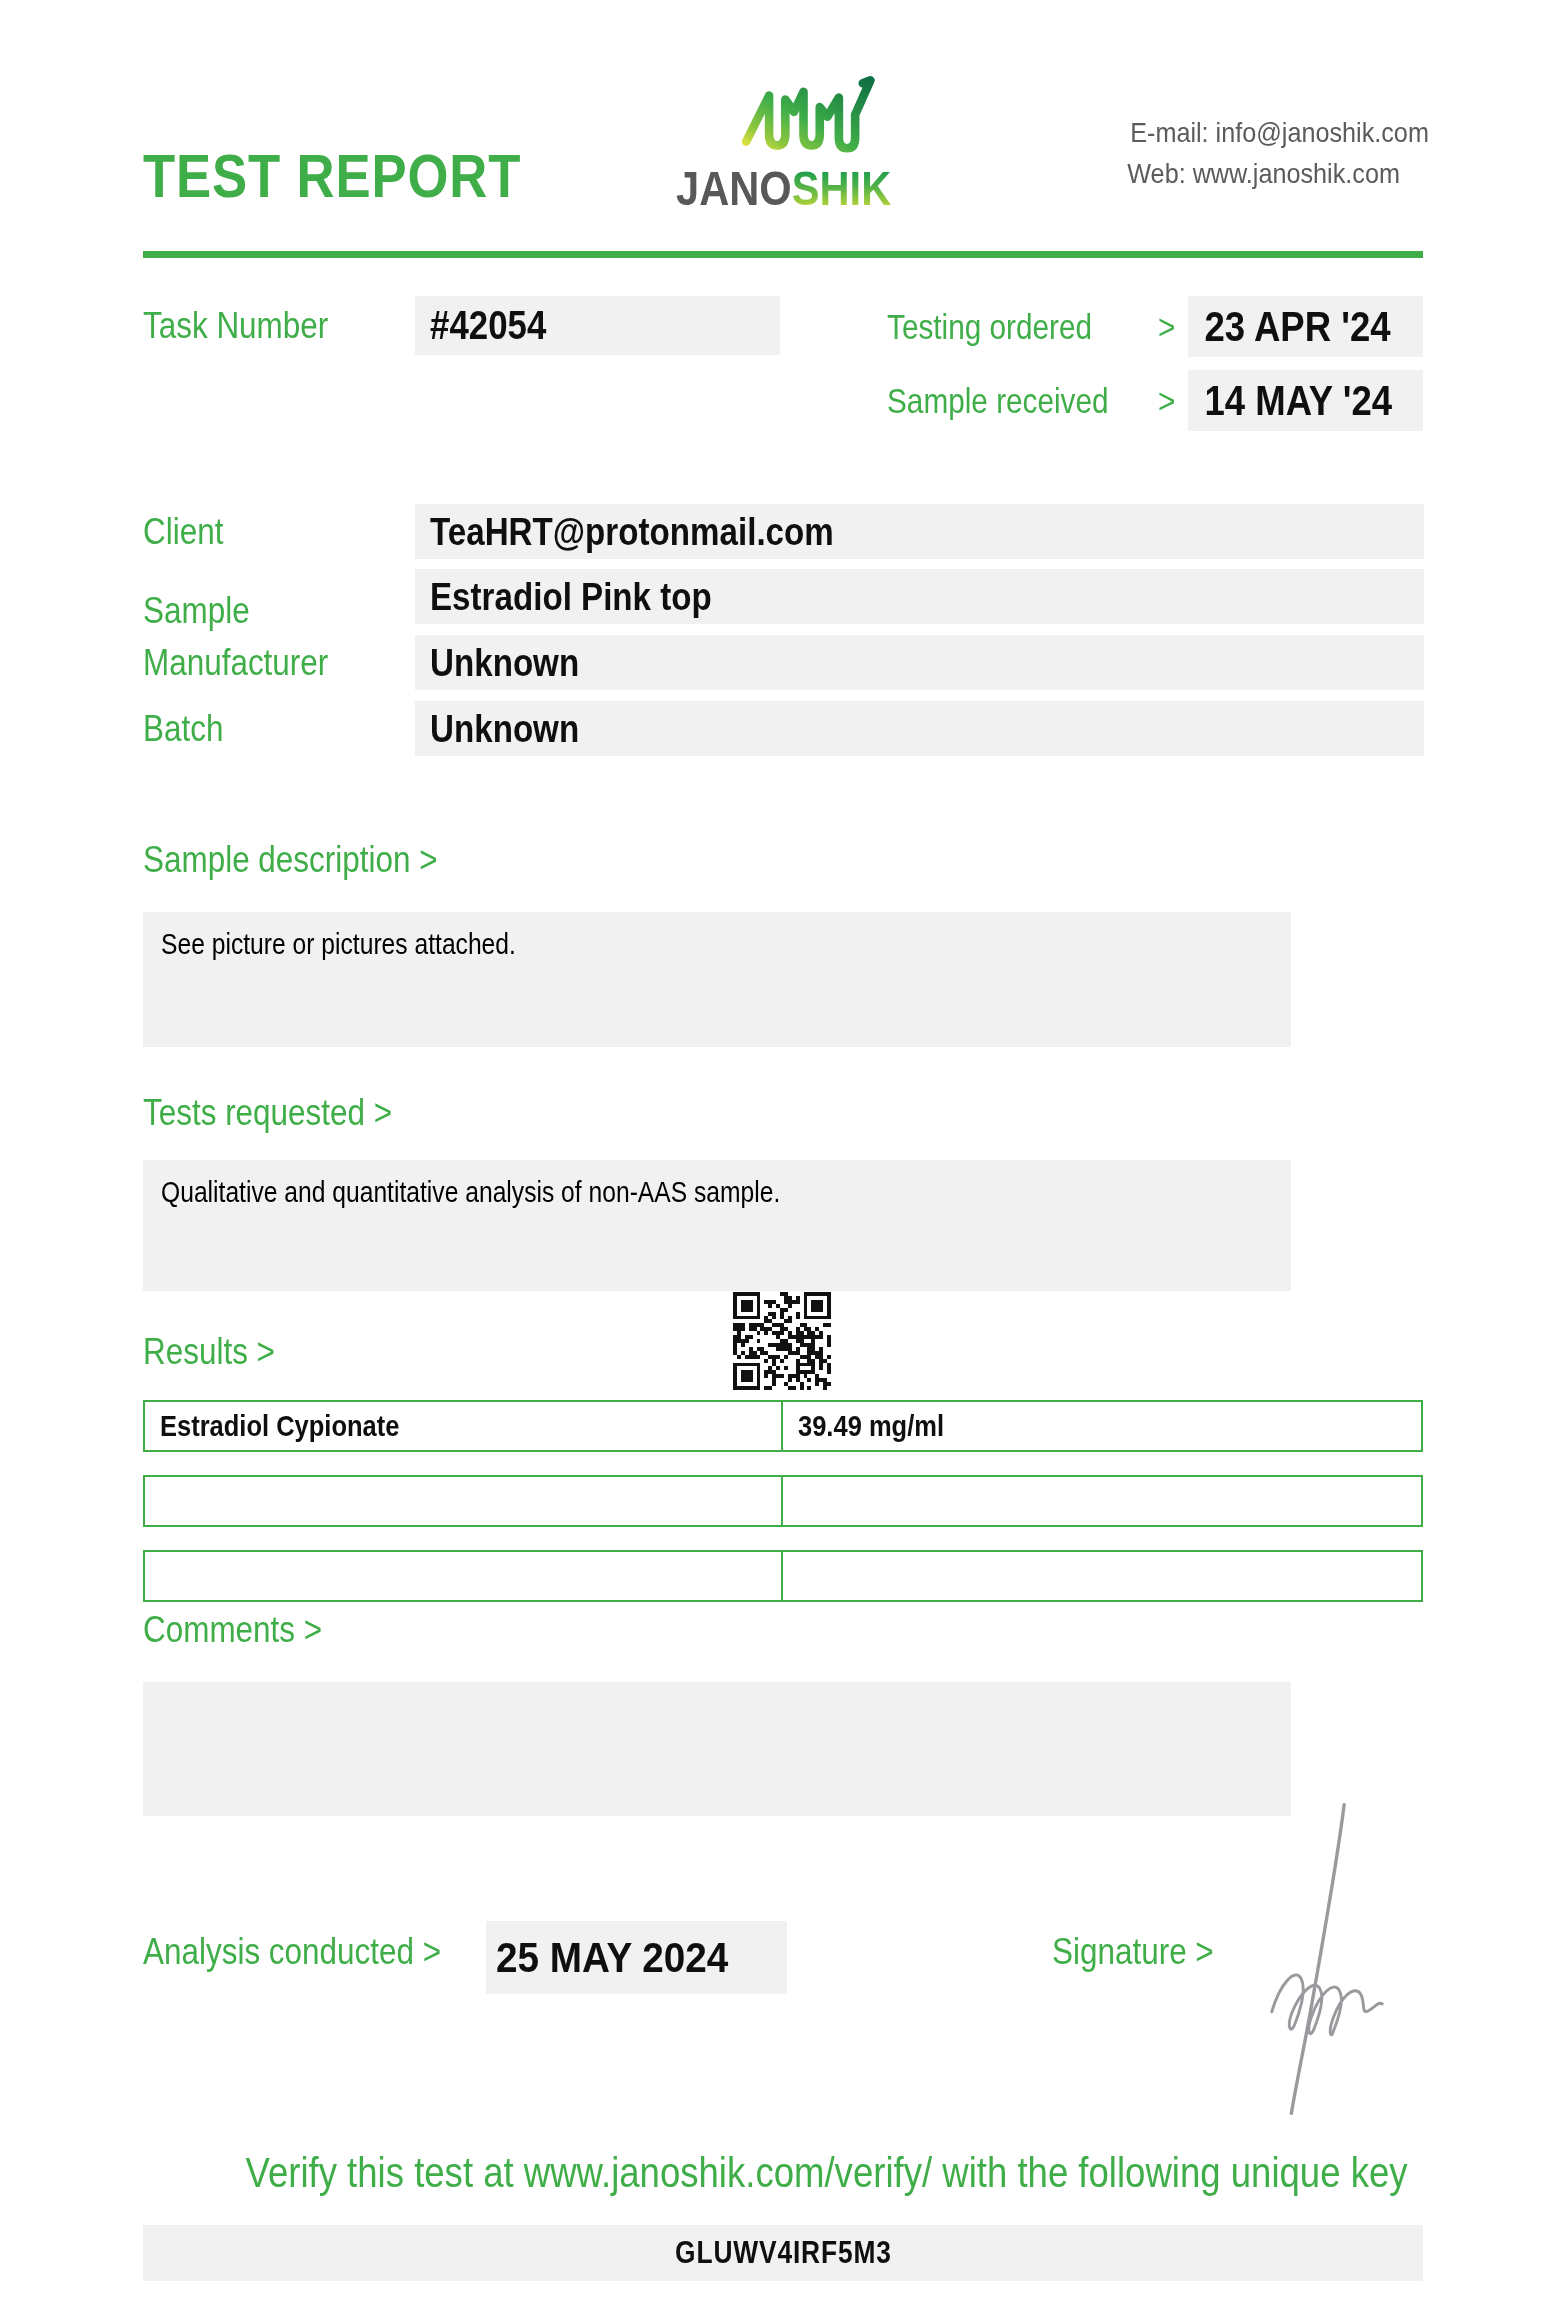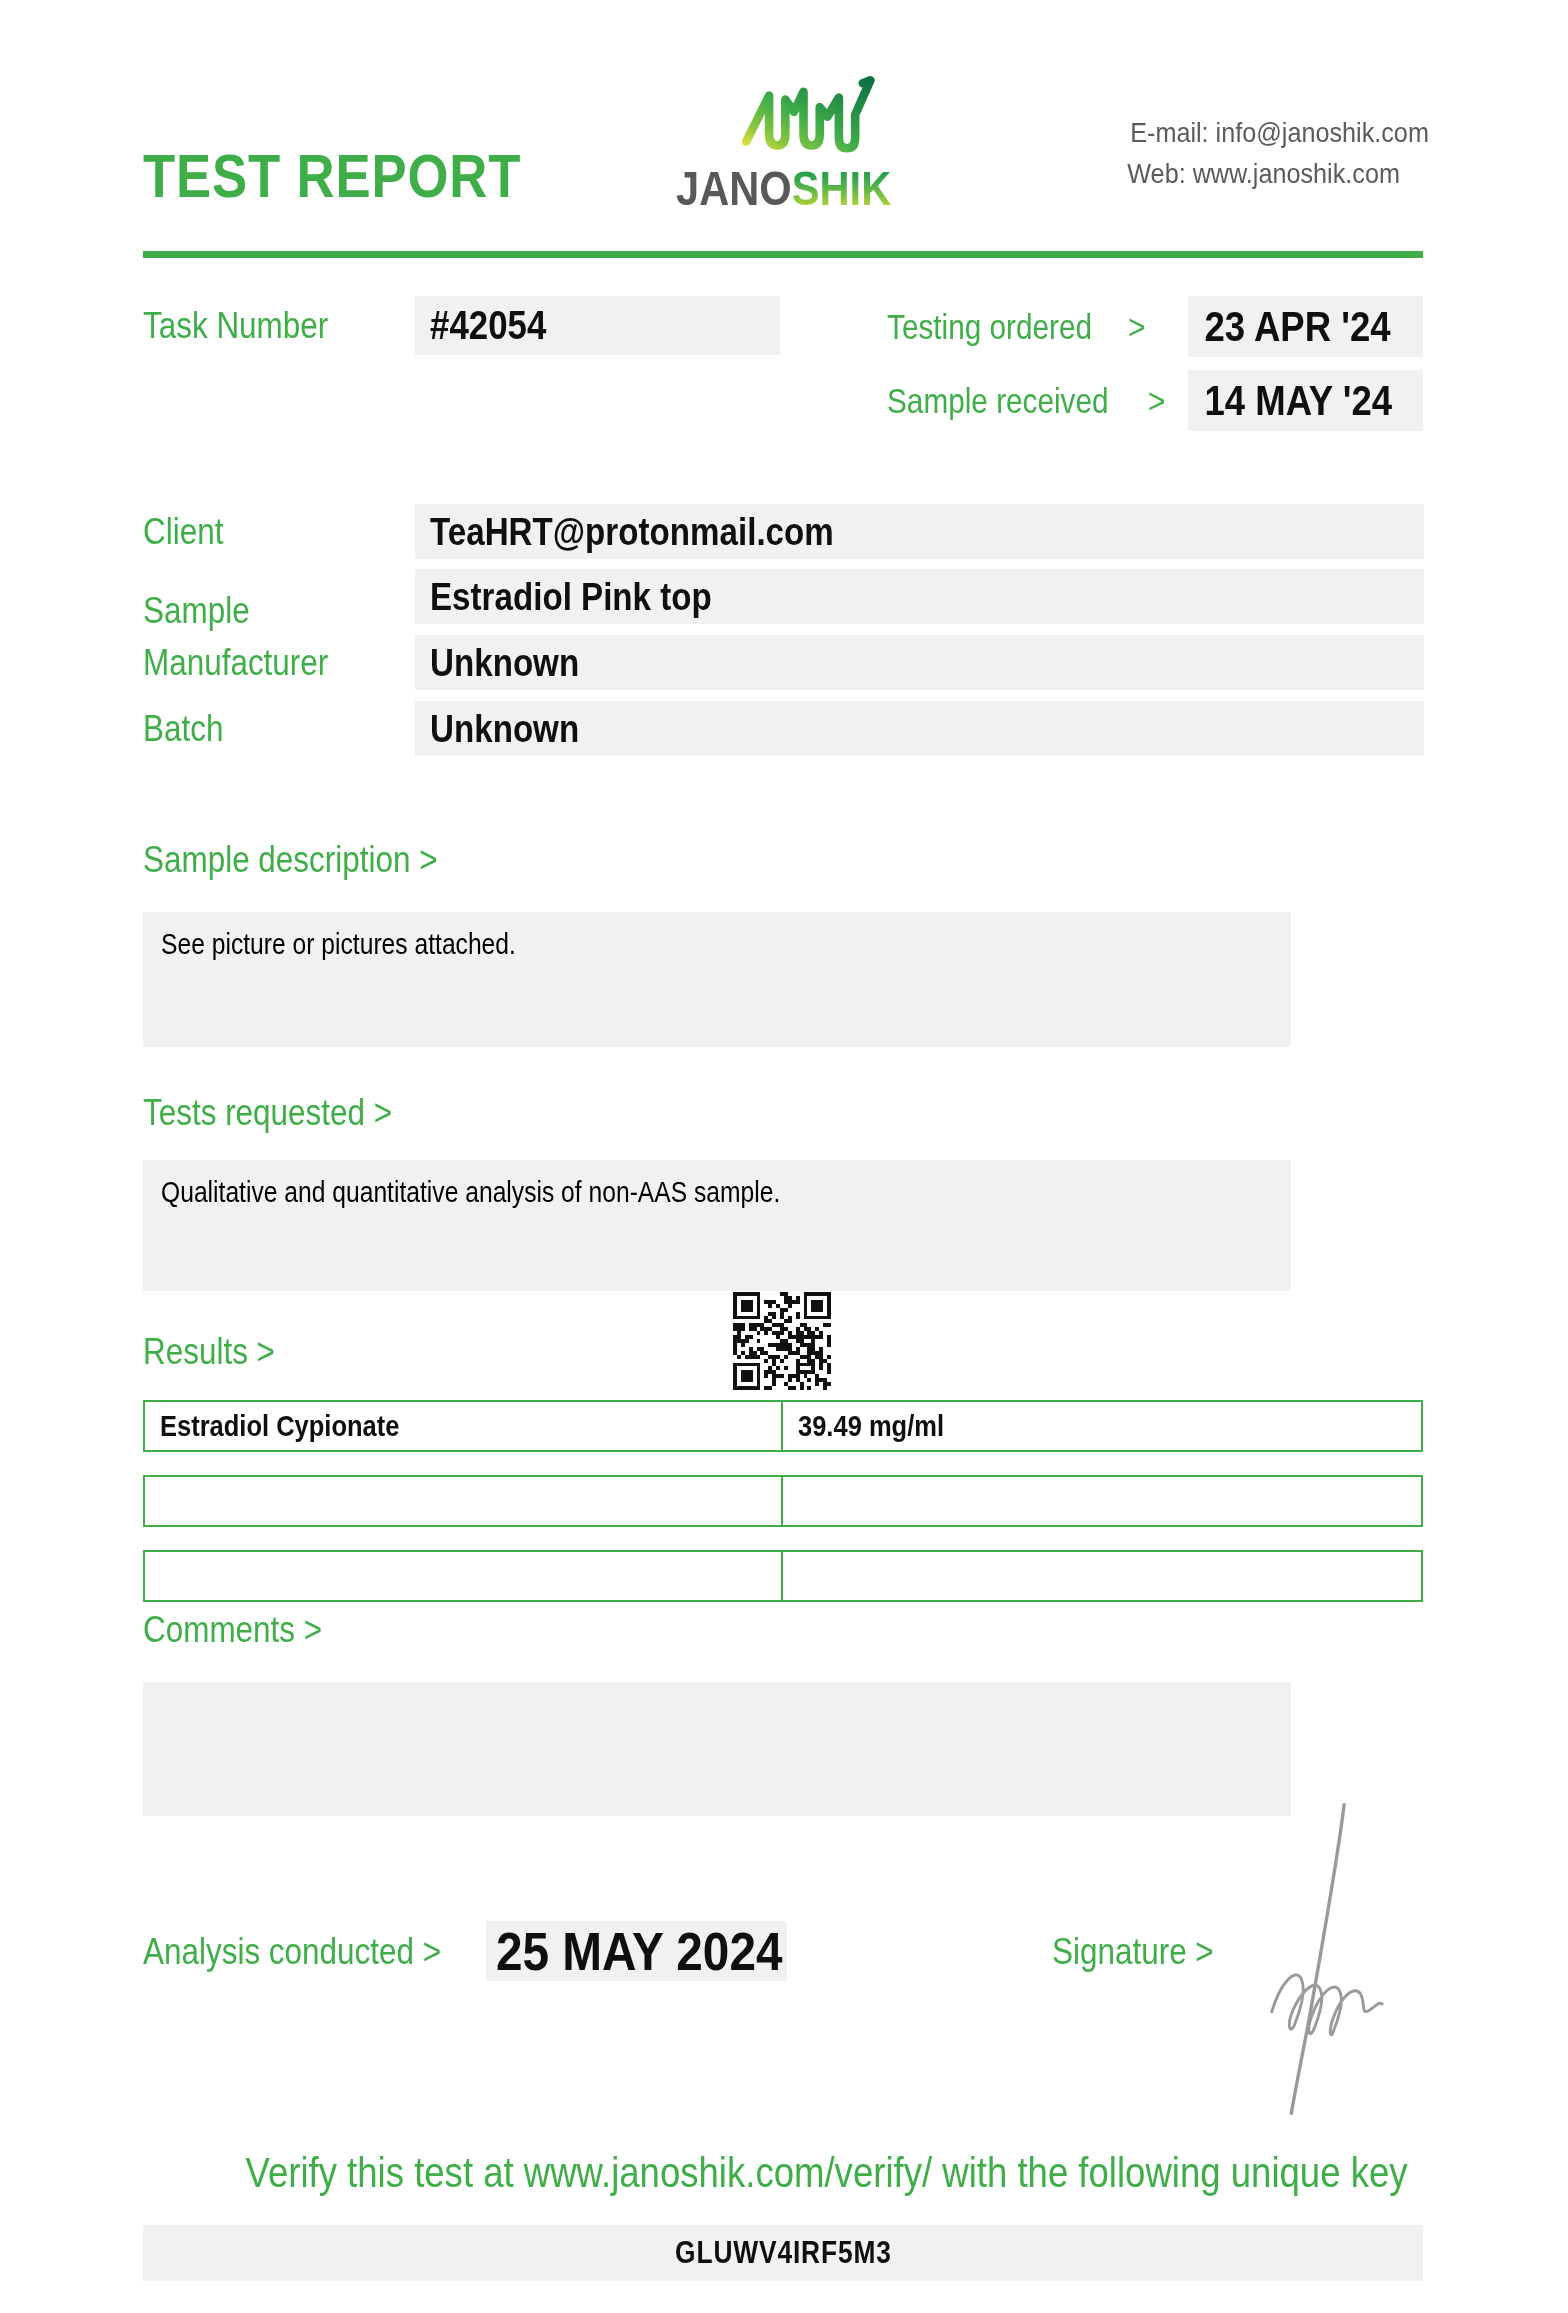--- a/index.html
+++ b/index.html
@@ -35,21 +35,21 @@
     background:linear-gradient(180deg,#1d9e4b 18%,#4cb04a 45%,#9aca3c 75%,#e9e43f 100%);
     -webkit-background-clip:text;background-clip:text;color:transparent;
   }
   #contact{right:139px;top:112px;text-align:left;font-size:28px;line-height:41px;color:var(--graytext)}
 
   #rule{left:143px;top:251px;width:1280px;height:6.9px;background:var(--green)}
 
   #task-label{left:143px;top:296px;height:59px}
   #task-box{left:415px;top:296px;width:365px;height:59px;padding-left:14.7px;font-size:41px}
 
-  .date-label{left:887px;width:291px;height:61px;display:flex;align-items:center;font-size:35px;color:var(--green)}
+  .date-label{left:887px;width:291px;height:61px;display:flex;align-items:center;justify-content:space-between;font-size:35px;color:var(--green)}
   .date-box{left:1188px;width:235px;height:61px;font-size:43px}
   #date1-label,#date1-box{top:296px}
   #date2-label,#date2-box{top:370px}
 
   .detail-label{left:143px;height:55px}
   .detail-box{left:415px;width:1009px;height:55px;padding-left:14.7px;font-size:39px}
 
   .textbox{left:143px;width:1148px;padding:15.7px 17.6px;font-size:29px;color:#000000}
 
   #desc-heading{left:143px;top:837px}
@@ -62,21 +62,21 @@
 
   #results-table{left:143px;top:1400px;width:1280px}
   .t-row{display:flex;height:52px;border:2.9px solid var(--green);margin-bottom:23px;background:#fff}
   .t-cell{width:50%;display:flex;align-items:center;padding-left:14.7px;font-size:30px}
   .t-cell:first-child{border-right:2.9px solid var(--green)}
 
   #comments-heading{left:143px;top:1607px}
   #comments-box{top:1682px;height:134px}
 
   #analysis-label{left:143px;top:1921px;height:61px}
-  #analysis-box{left:486px;top:1921px;width:301px;height:60px;padding-left:9.8px;font-size:53px}
+  #analysis-box{left:486px;top:1921px;width:301px;height:73px;padding-left:9.8px;font-size:43px}
   #signature-label{left:1052px;top:1921px;height:61px}
   #signature{left:1264px;top:1802px;width:127px;height:316px}
 
   #verify-heading{left:143px;top:2148px;width:1280px;text-align:left;font-size:43px;color:var(--green)}
   #verify-box{left:143px;top:2225px;width:1280px;height:56px;justify-content:center;font-size:31px;letter-spacing:1px}
 </style>
 </head>
 <body>
 
 <div id="page">

